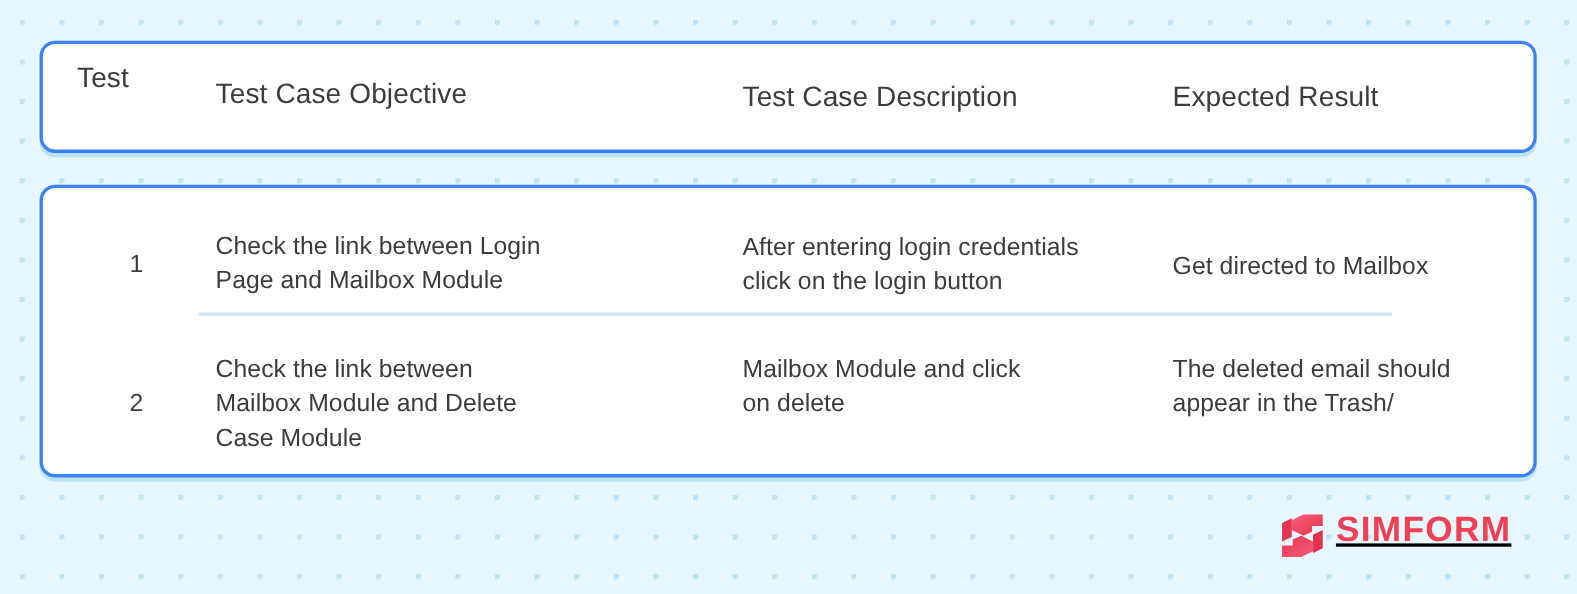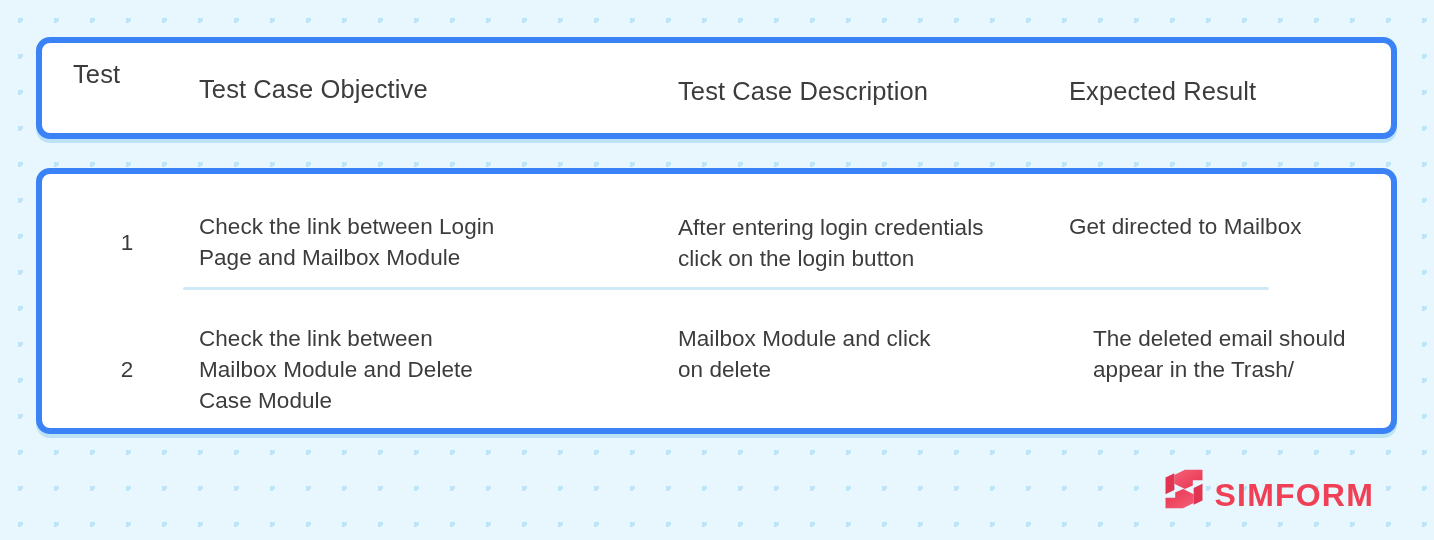--- a/index.html
+++ b/index.html
@@ -30,21 +30,21 @@
     inset: 0;
     z-index: 2;
   }
 
   
   .card {
     position: absolute;
     left: 36px;
     width: 1361px;
     background: #ffffff;
-    border: 6px solid #3b82f6;
+    border: 3px solid #3b82f6;
     border-radius: 14px;
     box-sizing: border-box;
     box-shadow: 0 4px 0 0 rgba(134, 205, 235, 0.45);
   }
 
   #header-card {
     top: 37px;
     height: 102px;
   }
 
@@ -93,26 +93,26 @@
     font-size: 22.5px;
     color: #3c3c3c;
     text-align: center;
     width: 108px;
     left: 31px;
   }
 
   #r1-id   { top: 53px; }
   #r1-obj  { top: 37px; }
   #r1-desc { top: 38px; }
-  #r1-exp  { top: 37px; }
+  #r1-exp  { top: 55px; }
 
   #r2-id   { top: 65px; }
   #r2-obj  { top: 34px; }
   #r2-desc { top: 34px; }
-  #r2-exp  { top: 34px; margin-left: 24px; }
+  #r2-exp  { top: 34px; }
 
   .line { display: block; white-space: pre; }
 
   
   #row-divider {
     position: absolute;
     left: 141px;
     width: 1086px;
     top: 113px;
     height: 3px;
@@ -120,23 +120,24 @@
     border-radius: 2px;
   }
 
   
   #logo {
     position: absolute;
     right: 60px;
     top: 465px;
     height: 46px;
     display: flex;
-    align-items: flex-end;
+    align-items: flex-start;
     gap: 9px;
     z-index: 3;
+    text-decoration: underline;
   }
   #logo-mark { width: 44px; height: 44px; display: block; }
   #logo-word {
     font-size: 32px;
     font-weight: bold;
     letter-spacing: 1.2px;
     color: #ef4056;
     font-family: "Liberation Sans", sans-serif;
     line-height: 1;
   }

